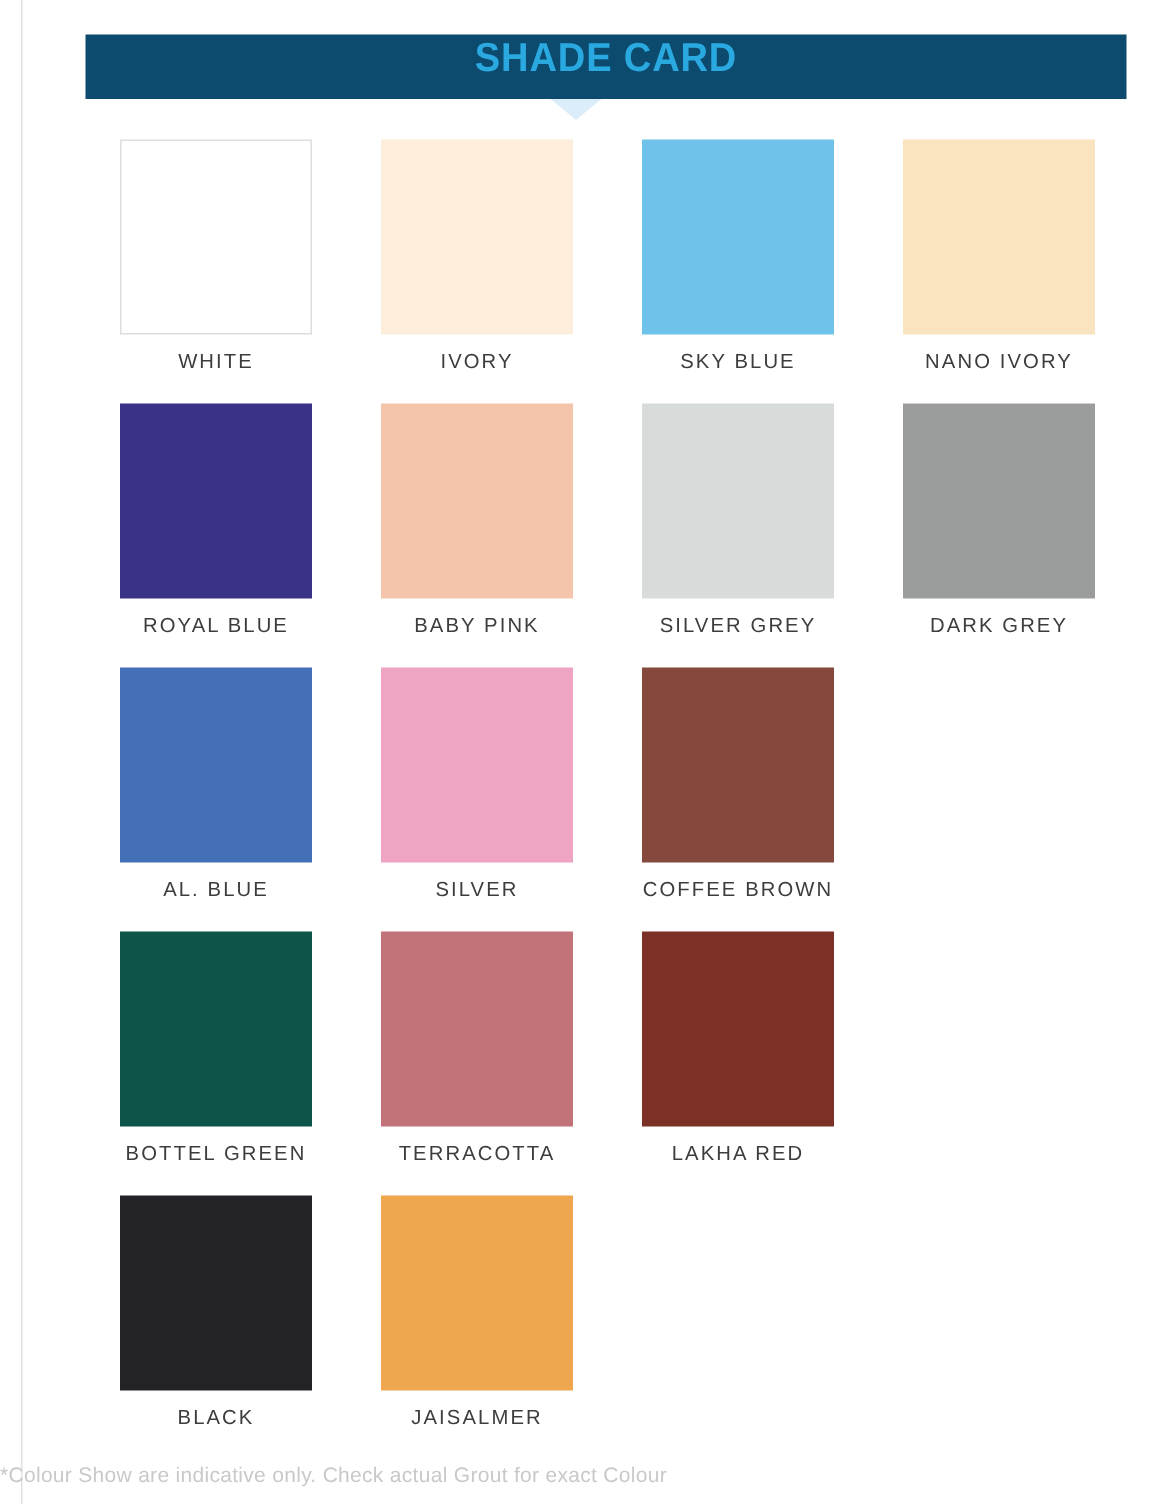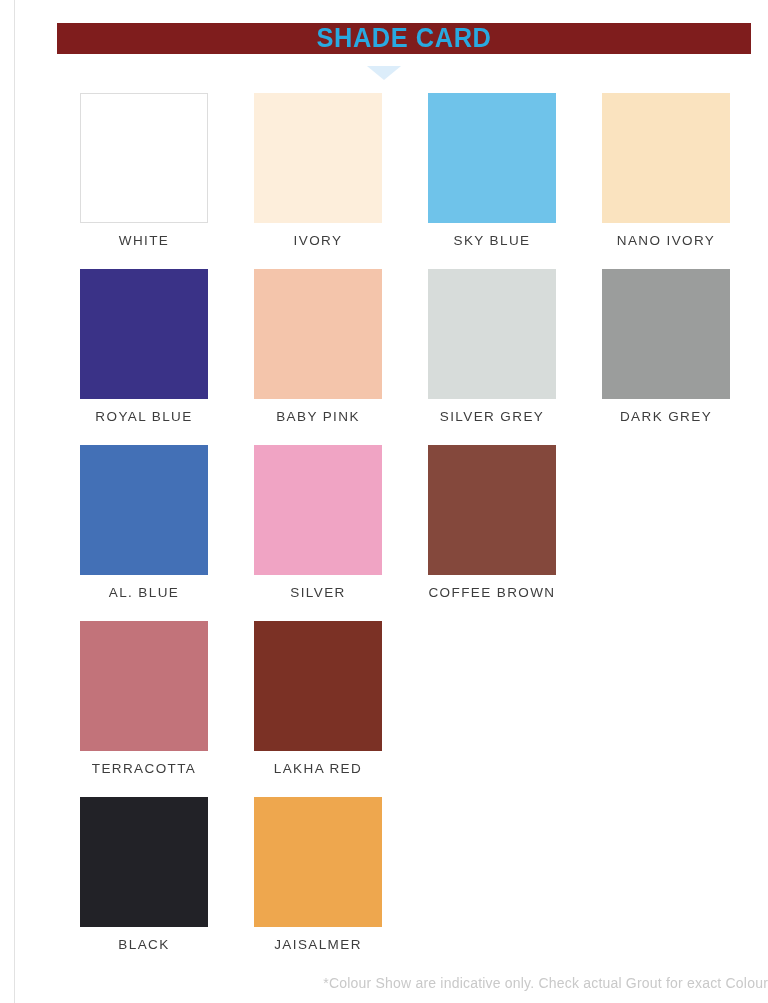--- a/index.html
+++ b/index.html
@@ -33,24 +33,24 @@
     width: 768px;
     height: 1003px;
   }
 
   
   .header-banner {
     position: absolute;
     left: 57px;
     top: 23px;
     width: 694px;
-    height: 31px;
-    background: #7f1d1d;
+    height: 43px;
+    background: #0c4a6e;
     display: flex;
-    align-items: flex-end;
+    align-items: flex-start;
     justify-content: center;
   }
   .header-title {
     color: #29a9e0;
     font-size: 27px;
     font-weight: bold;
     letter-spacing: 0.6px;
     font-family: "Liberation Sans", sans-serif;
     transform: scaleX(0.94);
     white-space: nowrap;
@@ -104,21 +104,21 @@
     white-space: nowrap;
     font-family: "Liberation Sans", sans-serif;
   }
 
   
   .footer-note {
     position: absolute;
     left: 0;
     top: 975px;
     width: 768px;
-    text-align: right;
+    text-align: left;
     font-size: 14px;
     color: #c9c9c9;
     letter-spacing: 0.2px;
     font-family: "Liberation Sans", sans-serif;
   }
 </style>
 </head>
 <body>
 
 <div class="page-rule"></div>
@@ -176,20 +176,24 @@
           <div class="swatch" style="background: rgb(240, 164, 196);"></div>
           <div class="swatch-label">SILVER</div>
         </div>
         <div class="cell">
           <div class="swatch" style="background: rgb(132, 72, 60);"></div>
           <div class="swatch-label">COFFEE BROWN</div>
         </div>
       </div>
       <div class="grid-row">
         <div class="cell">
+          <div class="swatch" style="background: rgb(13, 85, 73);"></div>
+          <div class="swatch-label">BOTTEL GREEN</div>
+        </div>
+        <div class="cell">
           <div class="swatch" style="background: rgb(194, 115, 122);"></div>
           <div class="swatch-label">TERRACOTTA</div>
         </div>
         <div class="cell">
           <div class="swatch" style="background: rgb(123, 49, 37);"></div>
           <div class="swatch-label">LAKHA RED</div>
         </div>
       </div>
       <div class="grid-row">
         <div class="cell">

